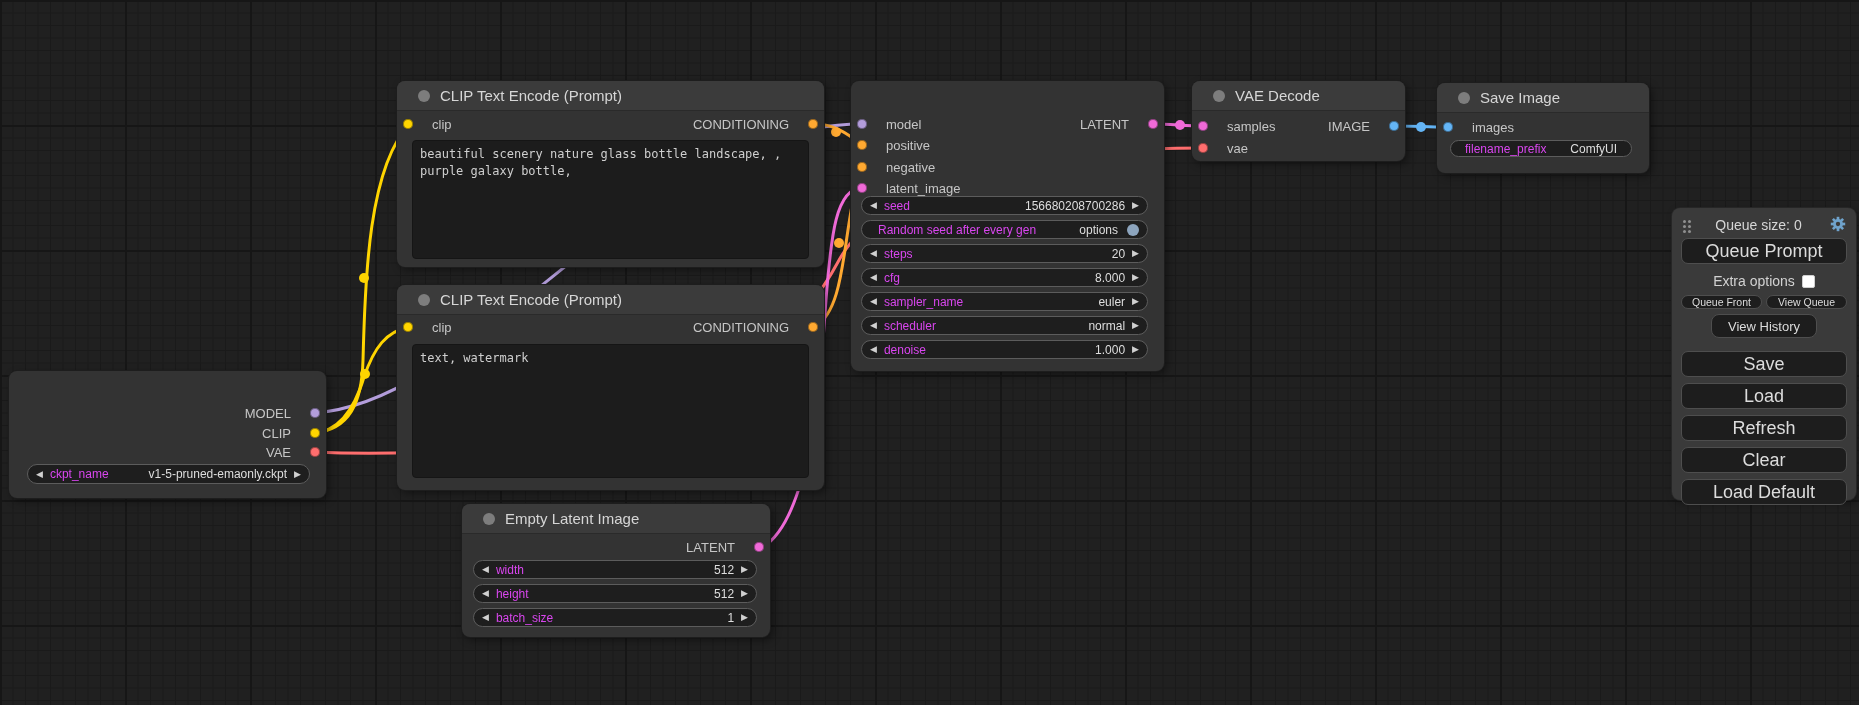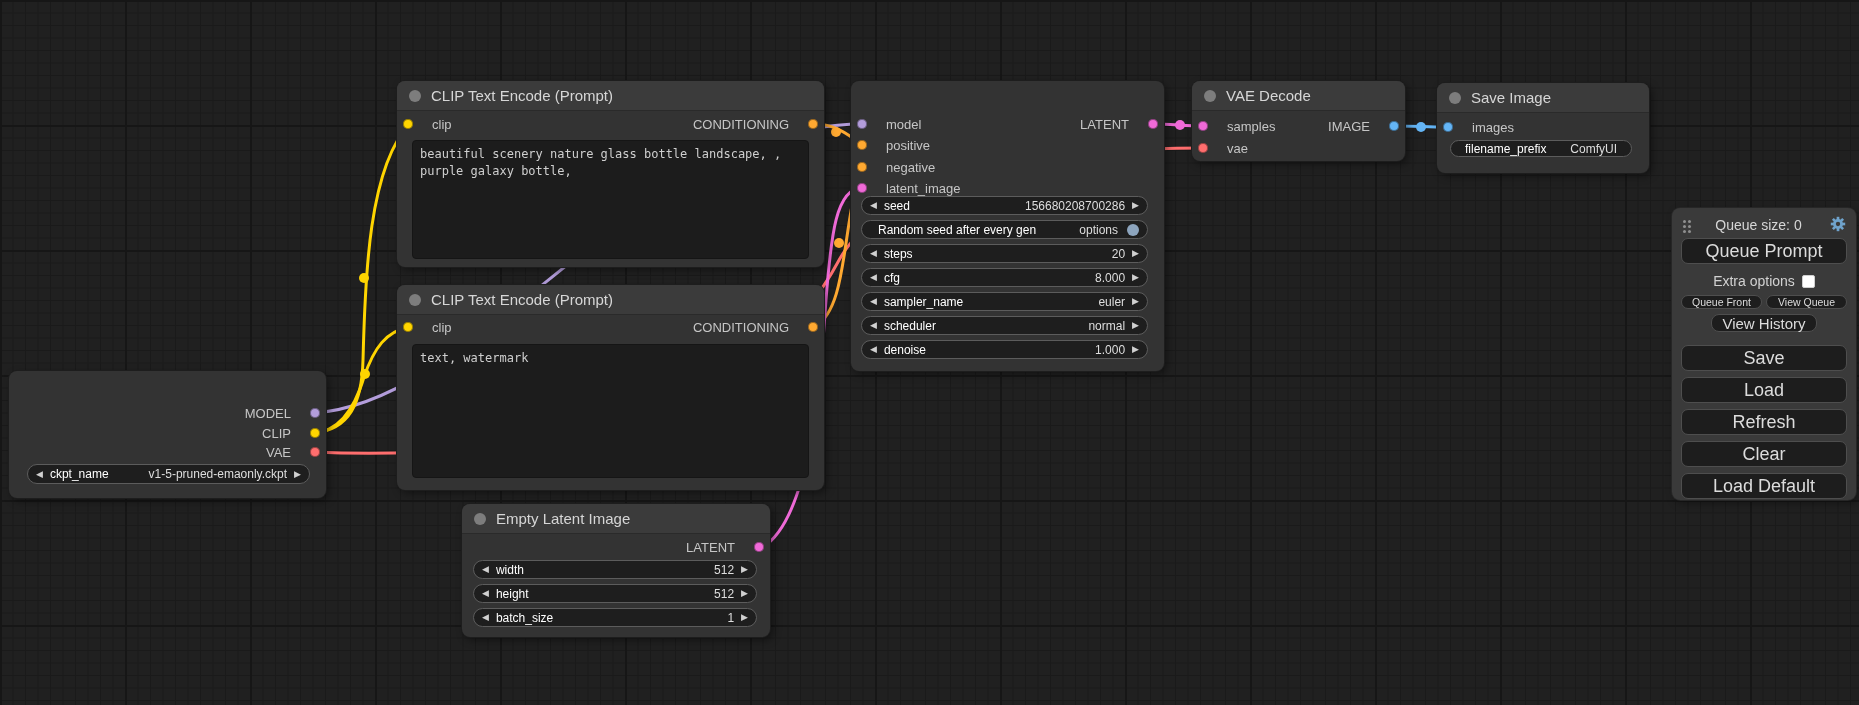--- a/index.html
+++ b/index.html
@@ -10,56 +10,56 @@
       linear-gradient(to right,#161616 2px,transparent 2px),
       linear-gradient(to bottom,#161616 2px,transparent 2px),
       linear-gradient(to right,#1a1a1a 1px,transparent 1px),
       linear-gradient(to bottom,#1a1a1a 1px,transparent 1px);
     background-size:125px 125px,125px 125px,12.5px 12.5px,12.5px 12.5px;}
   svg.wires{position:absolute;left:0;top:0;z-index:1}
   .node{position:absolute;z-index:2;background:#333;border-radius:8px;
         box-shadow:0 0 0 1px #1d1d1d,3px 3px 9px rgba(0,0,0,.45)}
   .ntitle{position:absolute;left:0;top:0;right:0;height:30px;background:#3b3b3b;
           border-radius:8px 8px 0 0;display:flex;align-items:center;gap:10px;
-          padding-left:12px;box-sizing:border-box;border-bottom:1px solid #2a2a2a}
+          padding-left:21px;box-sizing:border-box;border-bottom:1px solid #2a2a2a}
   .tdot{width:12px;height:12px;border-radius:50%;background:#7d7d7d;flex:0 0 auto}
   .ttext{color:#d6d6d6;font-size:15px;white-space:nowrap}
   .slot{position:absolute;display:flex;align-items:center;gap:19px;height:16px;
         color:#c6c6c6;font-size:13px;white-space:nowrap}
   .slot.in{left:6px}
   .slot.out{right:6px}
   .sdot{width:10px;height:10px;border-radius:50%;box-shadow:inset 0 0 0 1px rgba(0,0,0,.4);flex:0 0 auto}
   .ta{position:absolute;left:15px;right:15px;background:#1c1c1c;border:1px solid #151515;
       border-radius:4px;color:#cfcfcf;font-family:"DejaVu Sans Mono",monospace;font-size:12px;
       line-height:1.4;padding:5px 7px;resize:none;box-sizing:border-box;outline:none;overflow:hidden}
   .widget{position:absolute;height:19px;background:#1e1e1e;border:1px solid #5c5c5c;
           border-radius:11px;display:flex;align-items:center;box-sizing:border-box;
           padding:0 8px;font-size:12px;gap:7px;white-space:nowrap}
   .warr{font-size:9px;color:#d0d0d0;line-height:1;cursor:pointer}
-  .wlabel{color:#ffffff}
+  .wlabel{color:#d946ef}
   .wvalue{margin-left:auto;color:#dedede}
   .toggle{width:12px;height:12px;border-radius:50%;flex:0 0 auto;margin-left:2px}
   #queue-panel{position:absolute;left:1672px;top:208px;width:184px;height:292px;z-index:3;
                background:#3a3a3a;border-radius:8px;box-shadow:0 0 0 1px #262626,3px 3px 9px rgba(0,0,0,.4);
                box-sizing:border-box;padding:7px 9px;display:flex;flex-direction:column}
   .qheader{display:flex;align-items:flex-end;height:20px;margin-bottom:5px}
   .qsize{flex:1;text-align:center;color:#d6d6d6;font-size:14px}
   .drag{width:3px;height:3px;border-radius:50%;background:#8f8f8f;margin:0 2px 10px 2px;
         box-shadow:0 5px 0 #8f8f8f,0 10px 0 #8f8f8f,5px 0 0 #8f8f8f,5px 5px 0 #8f8f8f,5px 10px 0 #8f8f8f}
   .qbtn{background:#1d1d1d;border:1px solid #4e4e4e;border-radius:7px;color:#dcdcdc;
         display:flex;align-items:center;justify-content:center;cursor:pointer;box-sizing:border-box}
   .qbtn.big{height:26px;font-size:18px;margin-bottom:6px;flex:0 0 auto}
   #btn-queue-prompt{height:26px;font-size:18px;margin-bottom:9px;flex:0 0 auto}
   .extra-row{display:flex;align-items:center;justify-content:center;gap:7px;height:16px;
              margin-bottom:6px;color:#d2d2d2;font-size:14px}
   .checkbox{width:13px;height:13px;background:#ffffff;border-radius:2px;border:1px solid #cfcfcf;box-sizing:border-box}
   .small-row{display:flex;gap:4px;margin-bottom:5px}
   .qbtn.small{height:14px;font-size:10.5px;border-radius:8px;flex:1}
   .vh-row{display:flex;justify-content:center;margin-bottom:13px}
-  #btn-view-history{width:64%;height:18px;font-size:15px;border-radius:8px}
+  #btn-view-history{width:64%;height:24px;font-size:13px;border-radius:8px}
 </style>
 </head>
 <body>
 
 <div class="canvas"></div>
 
 <svg class="wires" width="1859" height="705">
   <g fill="none" stroke-width="3" stroke-linecap="round">
     <path d="M313,413 C480,404 640,124 862,124" stroke="#b39ddb"></path>
     <path d="M313,452 C520,462 755,418 838,262 C878,187 1010,148 1203,148" stroke="#ff6e6e"></path>

